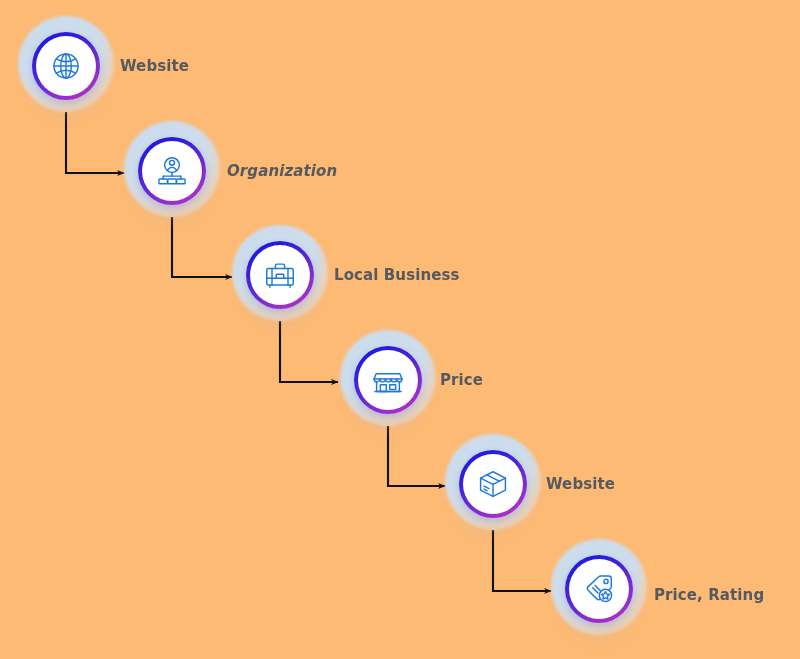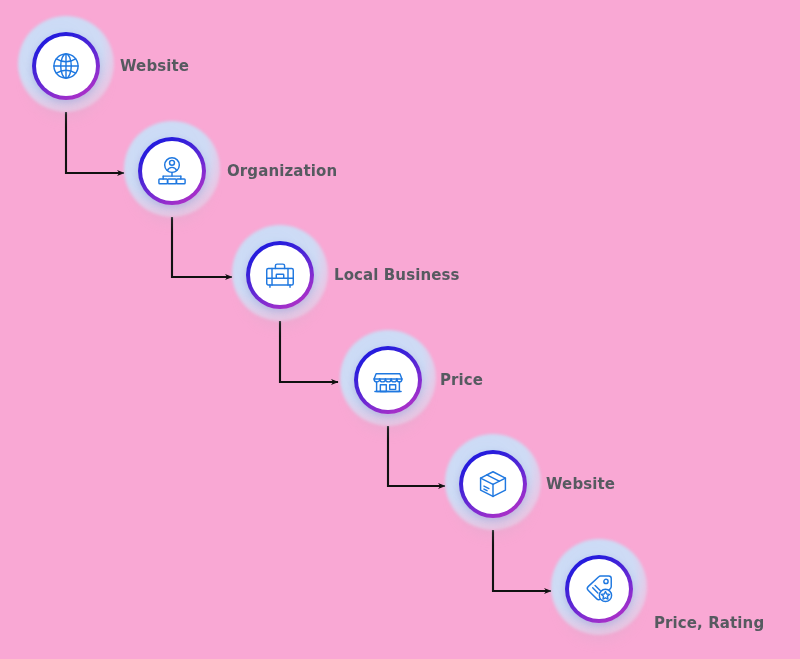--- a/index.html
+++ b/index.html
@@ -10,21 +10,21 @@
   body {
     width: 800px;
     height: 659px;
     font-family: "DejaVu Sans", "Liberation Sans", sans-serif;
     overflow: hidden;
   }
   #diagram {
     position: relative;
     width: 800px;
     height: 659px;
-    background: #f9a8d4;
+    background: #fdba74;
   }
   
   #connectors {
     position: absolute;
     left: 0; top: 0;
     width: 800px;
     height: 659px;
     z-index: 1;
   }
   
@@ -147,21 +147,21 @@
     <line x1="9.6" y1="26" x2="9.6" y2="29.4"></line>
     <line x1="30.4" y1="26" x2="30.4" y2="29.4"></line>
     <rect x="4.6" y="29.4" width="10" height="5.6" rx="1"></rect>
     <rect x="15" y="29.4" width="10" height="5.6" rx="1"></rect>
     <rect x="25.4" y="29.4" width="10" height="5.6" rx="1"></rect>
   </svg>
 </span>
           </div>
         </div>
       </div>
-      <div class="node-label" style="left: 227px; top: 164px;">Organization</div>
+      <div class="node-label" style="left: 227px; top: 164px; font-style: italic;">Organization</div>
       <div class="node" style="left: 280px; top: 275px;">
         <div class="node-shadow" style="width: 86px; height: 86px; left: -43px; top: -29px;"></div>
         <div class="node-glow" style="width: 96px; height: 96px; left: -48px; top: -50px;"></div>
         <div class="node-ring" style="width: 68px; height: 68px; left: -34px; top: -34px;">
           <div class="node-inner" style="width: 60px; height: 60px; left: 4px; top: 4px;">
             <span class="node-icon">
   <svg viewBox="0 0 40 40" width="34" height="34" fill="none" stroke="#1f78e0" stroke-width="1.7" stroke-linecap="round" stroke-linejoin="round">
     <rect x="4.4" y="12.4" width="31.2" height="19.4" rx="1.8"></rect>
     <path d="M14.6 12.4V9.2a2 2 0 0 1 2-2h6.8a2 2 0 0 1 2 2v3.2"></path>
     <line x1="10.6" y1="12.4" x2="10.6" y2="31.8"></line>
@@ -230,16 +230,16 @@
     <circle cx="28.2" cy="11.1" r="2.5"></circle>
     <line x1="12.6" y1="18.6" x2="18.6" y2="24.6"></line>
     <line x1="15.4" y1="15.8" x2="21.4" y2="21.8"></line>
     <circle cx="27.6" cy="27.6" r="7.2" fill="#ffffff"></circle>
     <path d="M27.6 22.9l1.45 2.95 3.25.47-2.35 2.29.55 3.24-2.9-1.53-2.9 1.53.55-3.24-2.35-2.29 3.25-.47z"></path>
   </svg>
 </span>
           </div>
         </div>
       </div>
-      <div class="node-label" style="left: 654px; top: 616px;">Price, Rating</div>
+      <div class="node-label" style="left: 654px; top: 588px;">Price, Rating</div>
     </div>
 
 </div>
 
 </body></html>

